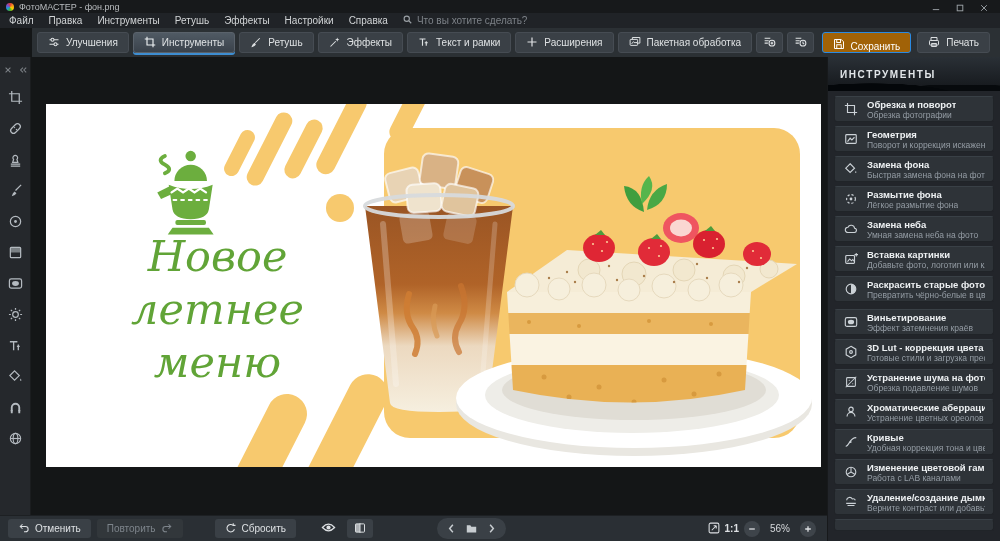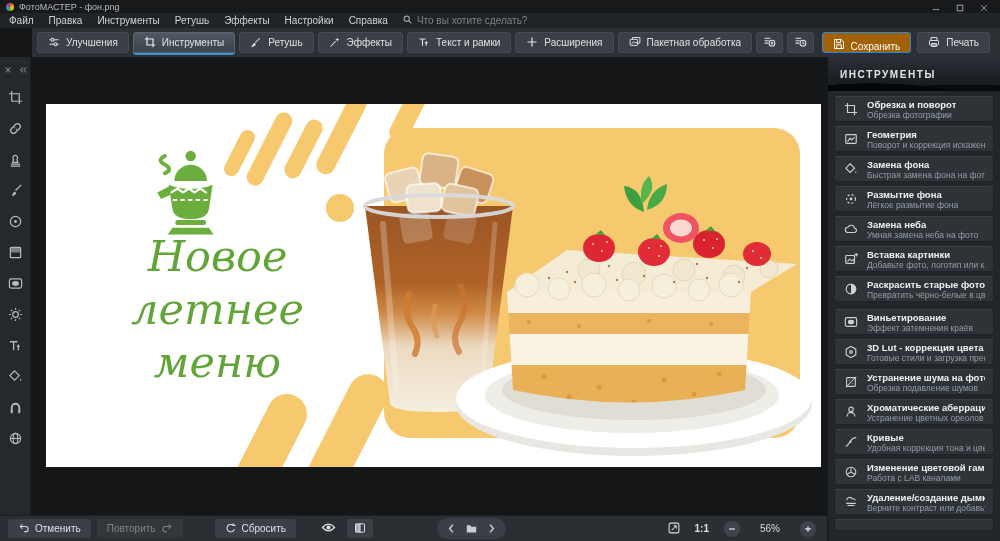--- a/index.html
+++ b/index.html
@@ -105,21 +105,21 @@
       background:#2a2f34; border-top:1px solid #1d2023; display:flex; align-items:center;
       padding:0 8px; gap:6px; }
   .bbtn { height:19px; border-radius:3px; background:#3a4046; color:#dde0e3; font-size:10px;
       display:flex; align-items:center; gap:5px; padding:0 10px; white-space:nowrap; }
   .bbtn svg { width:12px; height:12px; }
   .bbtn.disabled { background:#32373b; color:#7d848b; }
   .bbtn.flat { background:transparent; padding:0 5px; }
   .nav-pill { position:absolute; left:437px; height:21px; border-radius:11px; background:#3a4046;
       display:flex; align-items:center; gap:9px; padding:0 9px; }
   .nav-pill svg { width:11px; height:11px; }
-  .zoom-group { margin-left:auto; display:flex; align-items:center; gap:15px; padding-right:3px;padding-left:36px; }
+  .zoom-group { margin-left:auto; display:flex; align-items:center; gap:5px; padding-right:3px;padding-left:36px; }
   .zoom-group svg { width:12px; height:12px; }
   .ratio { font-size:10px; font-weight:bold; color:#dde0e3; }
   .round-btn { width:16px; height:16px; border-radius:50%; background:#3e444a; color:#dde0e3;
       display:flex; align-items:center; justify-content:center; font-size:12px; line-height:1; }
   .zoom-val { font-size:10px; color:#d6d9dc; width:30px; text-align:center; }
 </style>
 </head>
 <body>
 
 <div class="titlebar">

